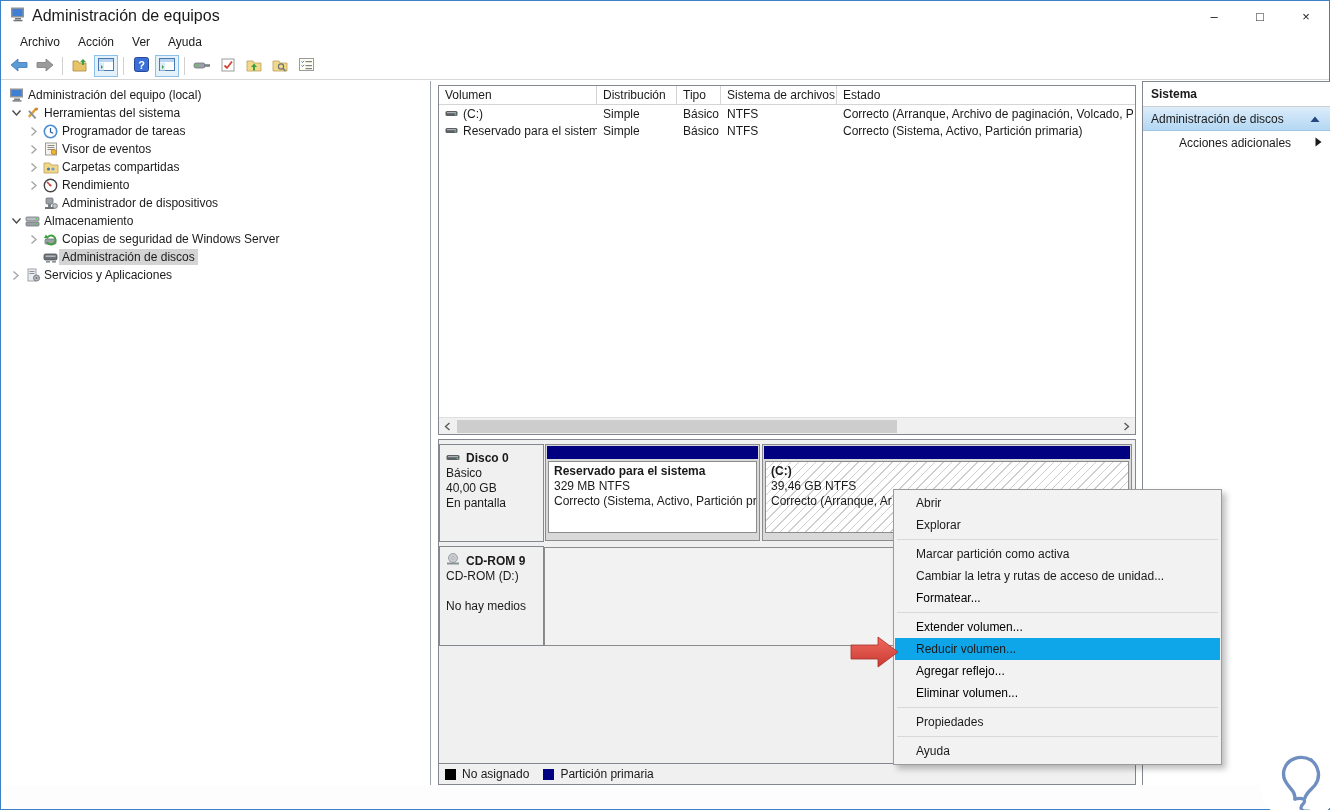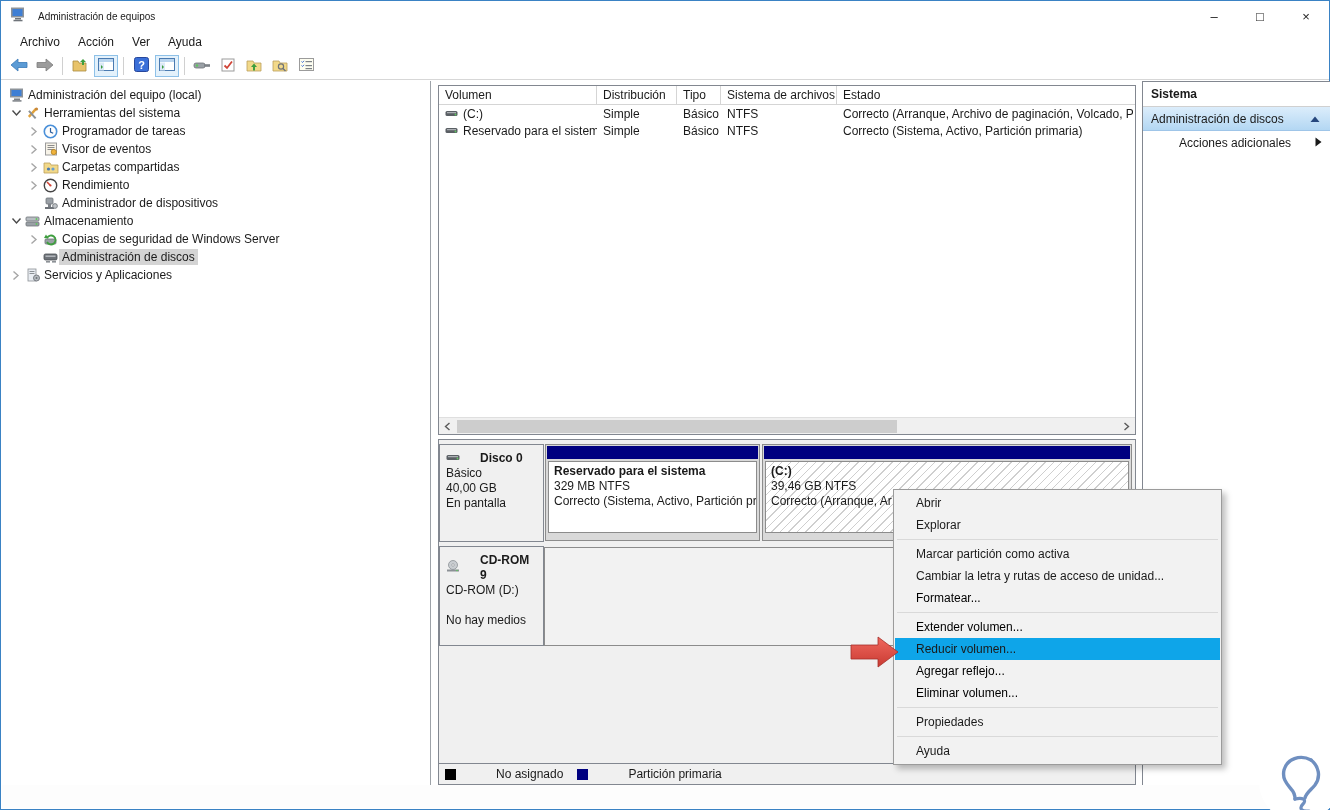--- a/index.html
+++ b/index.html
@@ -7,21 +7,21 @@
   body {
     width:1330px; height:810px; position:relative; overflow:hidden;
     font-family:"Liberation Sans", sans-serif; font-size:12px; color:#1a1a1a;
     background:#ffffff;
   }
   .window { position:absolute; inset:0; border:1px solid #3a82c4; background:#fff; }
 
   
   .titlebar { position:absolute; top:0; left:0; right:0; height:30px; display:flex; align-items:center; background:#fff; }
   .titlebar .appicon { margin:0 6px 0 9px; flex:none; }
-  .titlebar .title { font-size:10px;margin-left:6px; }
+  .titlebar .title { font-size:16px; }
   .win-controls { position:absolute; right:0; top:0; height:30px; display:flex; }
   .win-btn { width:46px; height:30px; display:flex; align-items:center; justify-content:center; font-size:13px; color:#222; }
 
   
   .menubar { position:absolute; top:30px; left:0; right:16px; height:22px; display:flex; align-items:center; padding-left:10px; background:#fff; }
   .menu-item { padding:2px 9px; }
 
   
   .toolbar { position:absolute; top:52px; left:0; right:0; height:27px; display:flex; align-items:center; padding-left:5px; border-bottom:1px solid #d7d7d7; background:#fff; }
   .tb-btn { width:24px; height:22px; display:flex; align-items:center; justify-content:center; margin:0 1px; border:1px solid transparent; }
@@ -49,31 +49,31 @@
   .vr-cell { padding-left:6px; white-space:nowrap; overflow:hidden; flex:none; }
   .c-vol { width:158px; } .c-dis { width:80px; } .c-tip { width:44px; } .c-fs { width:116px; } .c-est { width:296px; }
   .vr-volname { display:flex; align-items:center; gap:5px; }
   .hscroll { position:absolute; left:0; right:0; bottom:0; height:17px; background:#f0f0f0; border-top:1px solid #dfdfdf; display:flex; align-items:center; }
   .hs-arrow { width:17px; height:16px; display:flex; align-items:center; justify-content:center; flex:none; }
   .hs-thumb { position:absolute; left:18px; width:440px; top:2px; height:13px; background:#cdcdcd; }
 
   
   .disk-panel { position:absolute; left:436px; top:358px; width:698px; height:346px; border:1px solid #828790; background:#f0f0f0; overflow:hidden; }
   .disk-label-cell { position:absolute; left:0; width:105px; border:1px solid #828790; background:#f0f0f0; padding:6px 4px 0 6px; }
-  .disk-label-cell .dname { font-weight:bold; display:flex; align-items:center; gap:20px; }
+  .disk-label-cell .dname { font-weight:bold; display:flex; align-items:center; gap:6px; }
   .disk-label-cell div { line-height:15px; }
   .part { position:absolute; border:1px solid #8c8c8c; background:#d9d9d9; }
   .part .navy { height:13px; background:#000080; margin:1px 1px 2px 1px; }
   .part .pcontent { margin:0 2px 2px 2px; border:1px solid #8c8c8c; background:#fff; height:72px; padding:2px 5px; overflow:hidden; white-space:nowrap; line-height:15px; }
   .part .pcontent.hatched { background:repeating-linear-gradient(135deg,#ffffff 0 5px,#cfcfcf 5px 6px); }
   .ptitle { font-weight:bold; }
   .cdrom-content { position:absolute; left:105px; right:4px; top:107px; height:99px; border:1px solid #8c8c8c; background:#f2f2f2; }
   .legend { position:absolute; left:0; right:0; bottom:0; height:21px; border-top:1px solid #828790; background:#f0f0f0; display:flex; align-items:center; padding-left:6px; gap:6px; }
   .legend .sq { width:11px; height:11px; flex:none; }
-  .legend .lbl { margin-right:8px;margin-left:34px; }
+  .legend .lbl { margin-right:8px; }
 
   
   .actions-panel { position:absolute; left:1140px; top:0; width:189px; height:100%; border:1px solid #828790; background:#fff; }
   .actions-header { height:25px; font-weight:bold; padding:5px 0 0 8px; border-bottom:1px solid #d0d0d0; }
   .actions-group { height:24px; display:flex; align-items:center; background:linear-gradient(180deg,#dcedfb,#b3d7f3); border-bottom:1px solid #9fc5e8; padding-left:8px; position:relative; }
   .actions-group .caret { position:absolute; right:10px; }
   .actions-sub { height:24px; display:flex; align-items:center; padding-left:36px; position:relative; }
   .actions-sub .caret { position:absolute; right:8px; }
 
   

